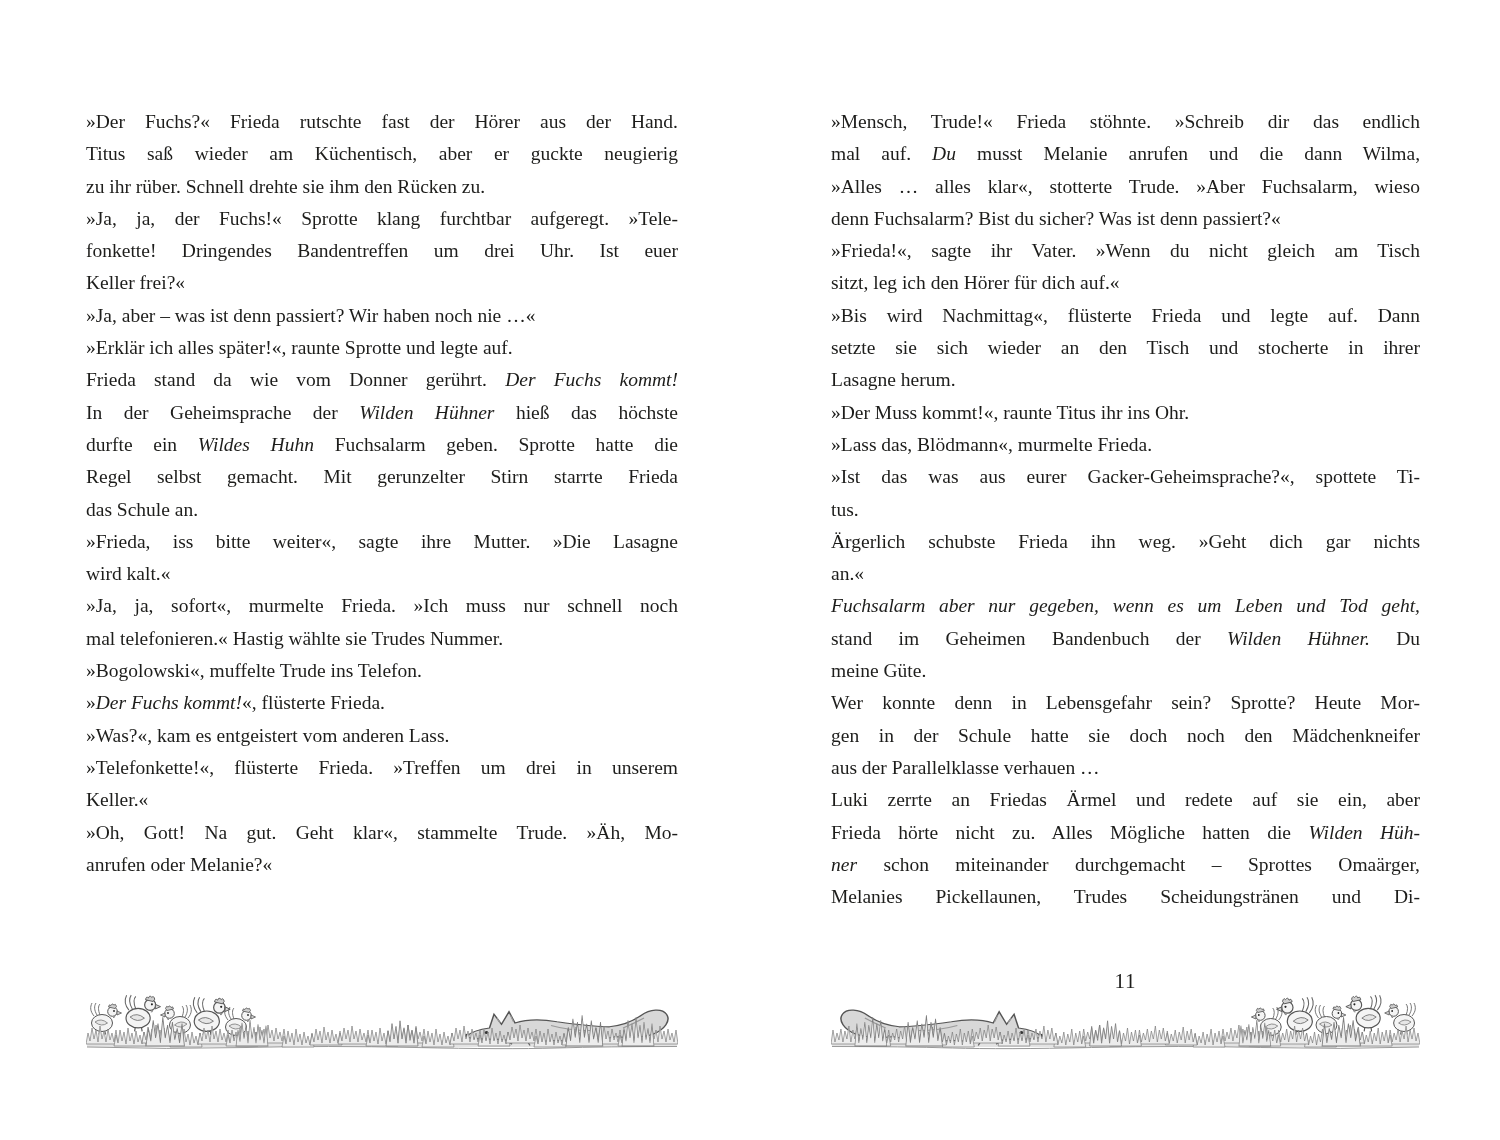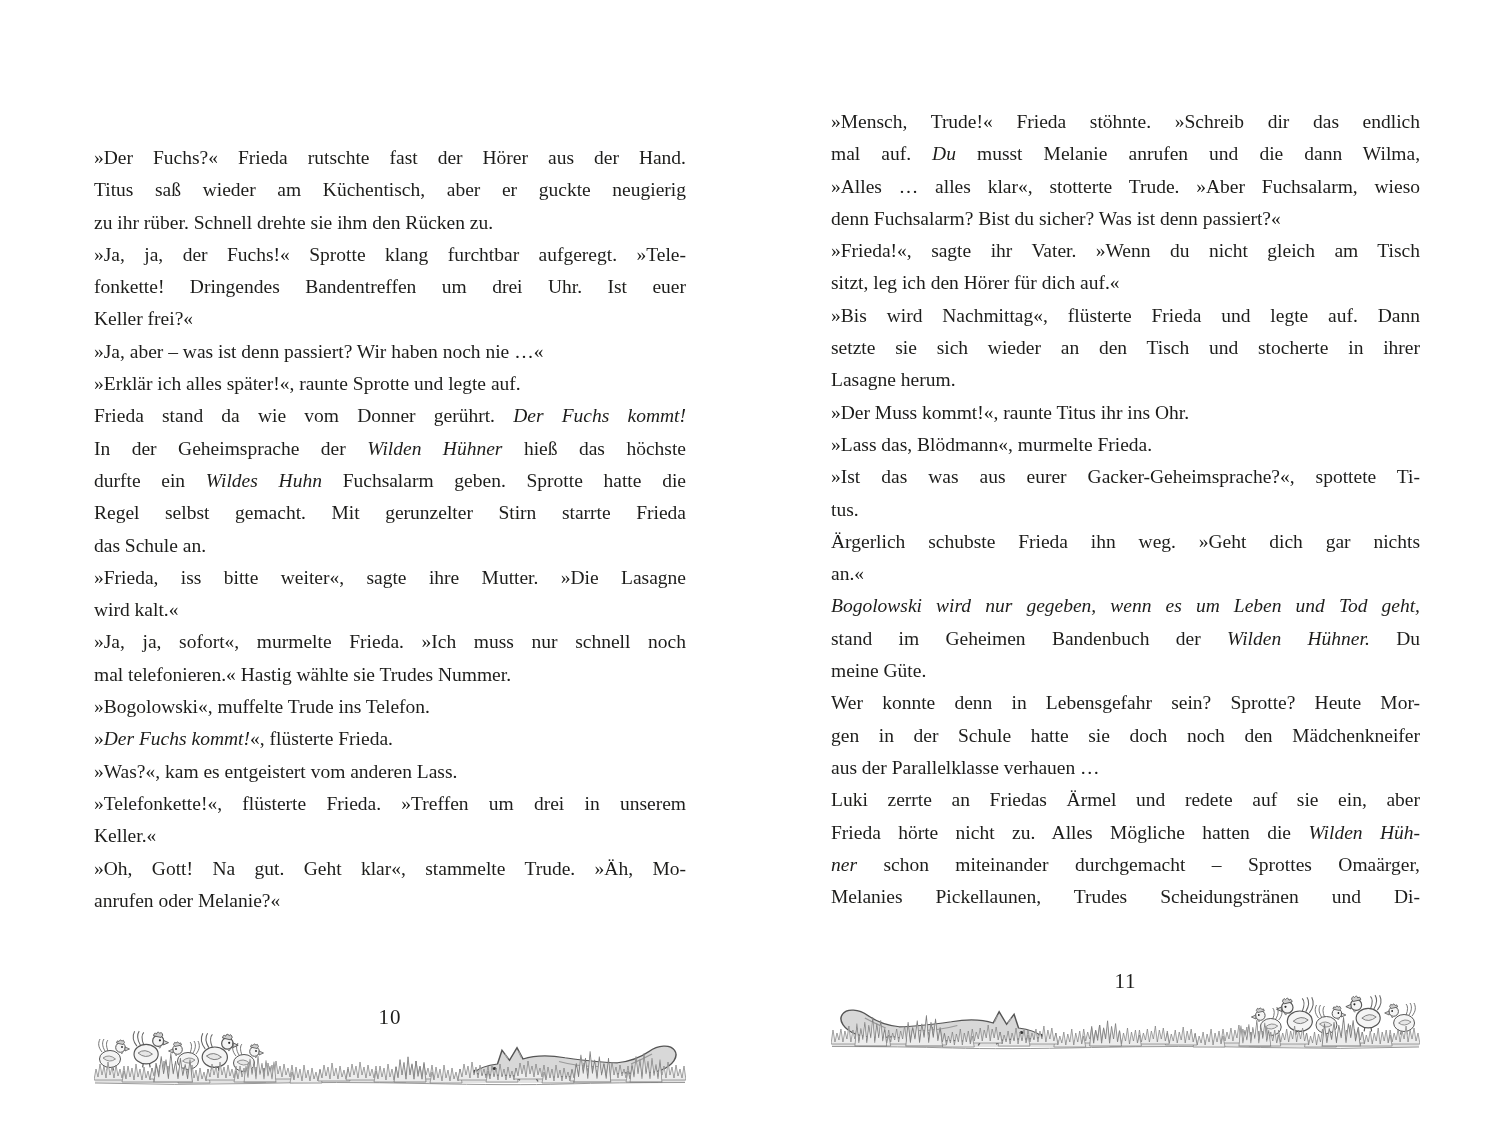--- a/index.html
+++ b/index.html
@@ -3,21 +3,21 @@
 <meta charset="utf-8">
 <style>
   html,body{margin:0;padding:0;}
   body{
     width:1500px;height:1140px;background:#ffffff;
     font-family:"Liberation Serif", serif;color:#1d1d1b;
     position:relative;overflow:hidden;
   }
   .spread{position:relative;width:1500px;height:1140px;}
   .page{position:absolute;top:106px;height:980px;}
-  .page.left{left:94px;width:592px;margin-top:36px;}
+  .page.left{left:86px;width:592px;}
   .page.right{left:831px;width:589px;}
   .text-block{font-size:19.5px;line-height:32.3px;}
   .line{width:100%;white-space:normal;}
   .line.just{text-align:justify;text-align-last:justify;-moz-text-align-last:justify;}
   .it{font-style:italic;}
   .pagenum{
     position:absolute;top:863px;left:0;width:100%;
     text-align:center;font-size:21px;letter-spacing:1px;
   }
   .illus{position:absolute;top:884px;left:0;width:100%;height:64px;}
@@ -48,21 +48,20 @@
         <div class="line just"><span>»Ja, ja, sofort«, murmelte Frieda. »Ich muss nur schnell noch</span></div>
         <div class="line"><span>mal telefonieren.« Hastig wählte sie Trudes Nummer.</span></div>
         <div class="line"><span>»Bogolowski«, muffelte Trude ins Telefon.</span></div>
         <div class="line"><span>»</span><span class="it">Der Fuchs kommt!</span><span>«, flüsterte Frieda.</span></div>
         <div class="line"><span>»Was?«, kam es entgeistert vom anderen Lass.</span></div>
         <div class="line just"><span>»Telefonkette!«, flüsterte Frieda. »Treffen um drei in unserem</span></div>
         <div class="line"><span>Keller.«</span></div>
         <div class="line just"><span>»Oh, Gott! Na gut. Geht klar«, stammelte Trude. »Äh, Mo-</span></div>
         <div class="line"><span>anrufen oder Melanie?«</span></div>
       </div>
-    <div class="pagenum">10</div>
     <svg class="illus" viewBox="0 0 592 64" preserveAspectRatio="none" aria-hidden="true">
       <defs>
         <path id="tuft" d="M0 20 L2 9 L4 17 L6 4 L8 15 L10 6 L12 18 L14 2 L16 15 L18 7 L20 18 L22 5 L24 16 L26 9 L28 18 L30 6 L32 20 Z" fill="#ececec" stroke="#7d7d7d" stroke-width="0.7"></path>
         <g id="fox">
           <path d="M3 31 C7 27 12 25 19 24 L22 13 L27 21 L32 11 L36 20 C44 17 54 17 64 19 C76 21 88 23 99 23 C107 22 114 19 120 14 C126 9 134 8 137 13 C140 18 136 25 128 29 C120 32 111 32 103 31 C92 34 76 35 63 34 C49 35 35 35 25 33 C15 33 7 33 3 31 Z" fill="#d8d8d8" stroke="#555555" stroke-width="1"></path>
           <path d="M24 16 L26 20 M33 14 L35 19 M60 22 Q72 26 86 26 M108 24 Q116 20 122 16" fill="none" stroke="#9a9a9a" stroke-width="0.8"></path>
           <circle cx="17" cy="27.5" r="1.2" fill="#333333"></circle>
           <circle cx="4" cy="30" r="1.4" fill="#333333"></circle>
           <path d="M30 33 L34 37 M44 34 L46 38" fill="none" stroke="#666666" stroke-width="0.9"></path>
         </g>
@@ -128,21 +127,21 @@
         <div class="line"><span>sitzt, leg ich den Hörer für dich auf.«</span></div>
         <div class="line just"><span>»Bis wird Nachmittag«, flüsterte Frieda und legte auf. Dann</span></div>
         <div class="line just"><span>setzte sie sich wieder an den Tisch und stocherte in ihrer</span></div>
         <div class="line"><span>Lasagne herum.</span></div>
         <div class="line"><span>»Der Muss kommt!«, raunte Titus ihr ins Ohr.</span></div>
         <div class="line"><span>»Lass das, Blödmann«, murmelte Frieda.</span></div>
         <div class="line just"><span>»Ist das was aus eurer Gacker-Geheimsprache?«, spottete Ti-</span></div>
         <div class="line"><span>tus.</span></div>
         <div class="line just"><span>Ärgerlich schubste Frieda ihn weg. »Geht dich gar nichts</span></div>
         <div class="line"><span>an.«</span></div>
-        <div class="line just"><span class="it">Bogolowski wird nur gegeben, wenn es um Leben und Tod geht,</span></div>
+        <div class="line just"><span class="it">Fuchsalarm aber nur gegeben, wenn es um Leben und Tod geht,</span></div>
         <div class="line just"><span>stand im Geheimen Bandenbuch der </span><span class="it">Wilden Hühner.</span><span> Du</span></div>
         <div class="line"><span>meine Güte.</span></div>
         <div class="line just"><span>Wer konnte denn in Lebensgefahr sein? Sprotte? Heute Mor-</span></div>
         <div class="line just"><span>gen in der Schule hatte sie doch noch den Mädchenkneifer</span></div>
         <div class="line"><span>aus der Parallelklasse verhauen …</span></div>
         <div class="line just"><span>Luki zerrte an Friedas Ärmel und redete auf sie ein, aber</span></div>
         <div class="line just"><span>Frieda hörte nicht zu. Alles Mögliche hatten die </span><span class="it">Wilden Hüh-</span></div>
         <div class="line just"><span class="it">ner</span><span> schon miteinander durchgemacht – Sprottes Omaärger,</span></div>
         <div class="line just"><span>Melanies Pickellaunen, Trudes Scheidungstränen und Di-</span></div>
       </div>

